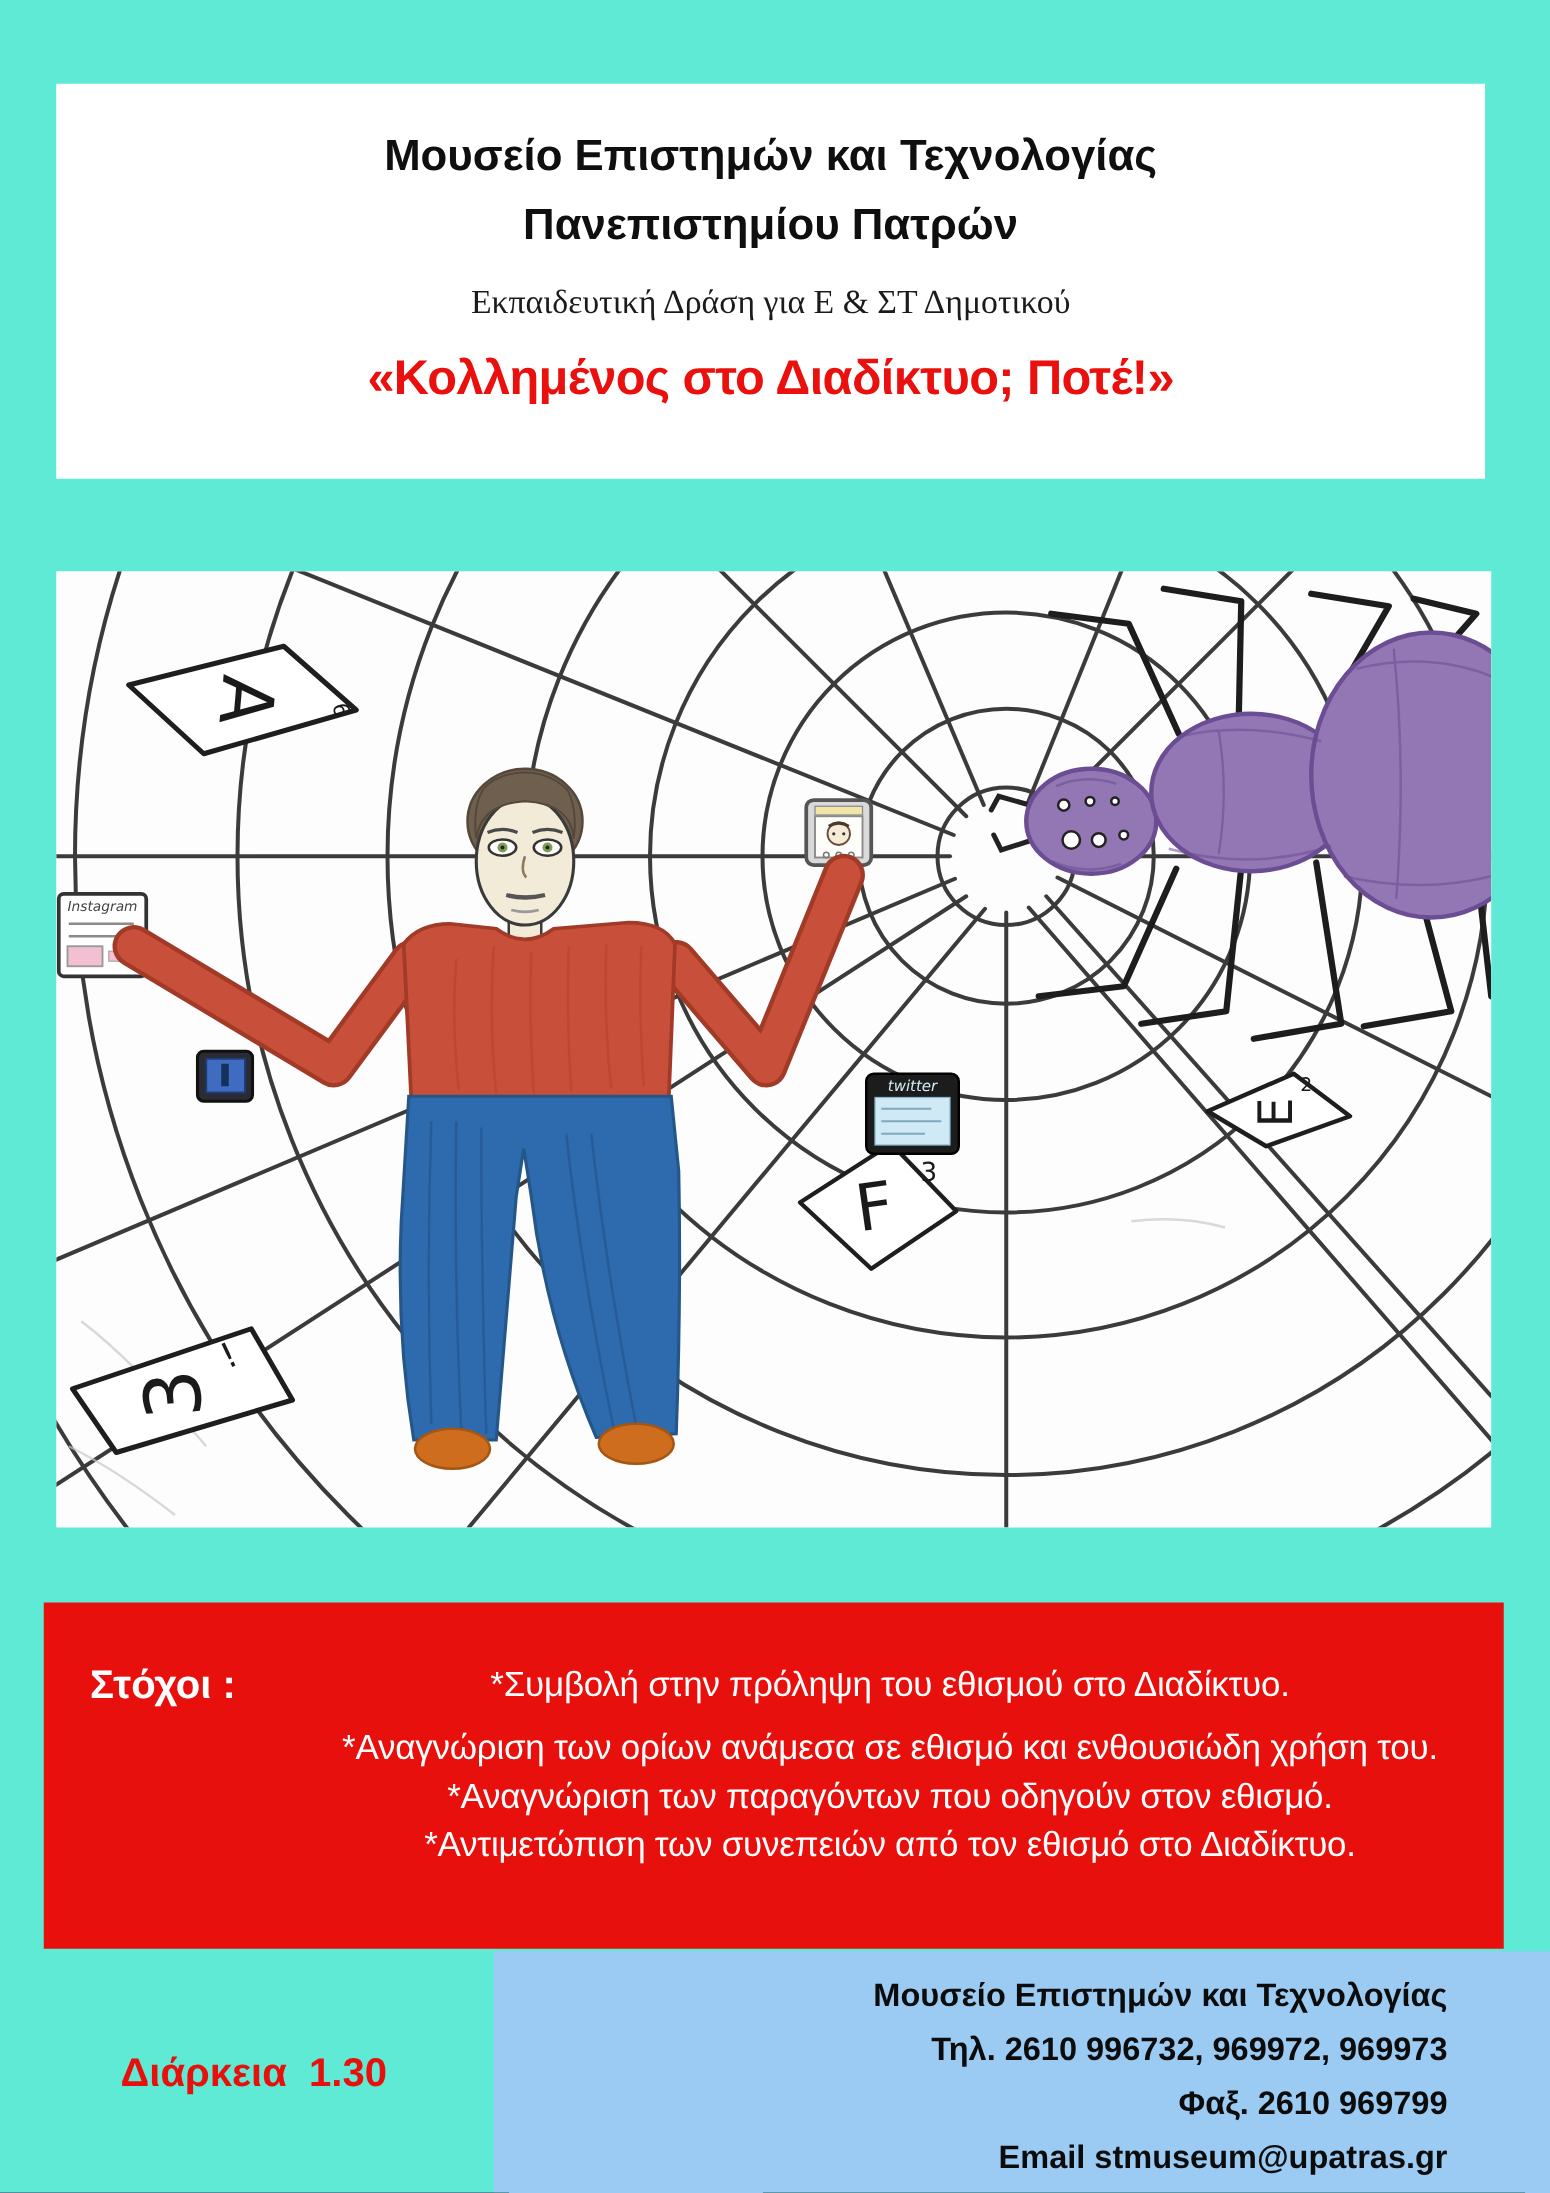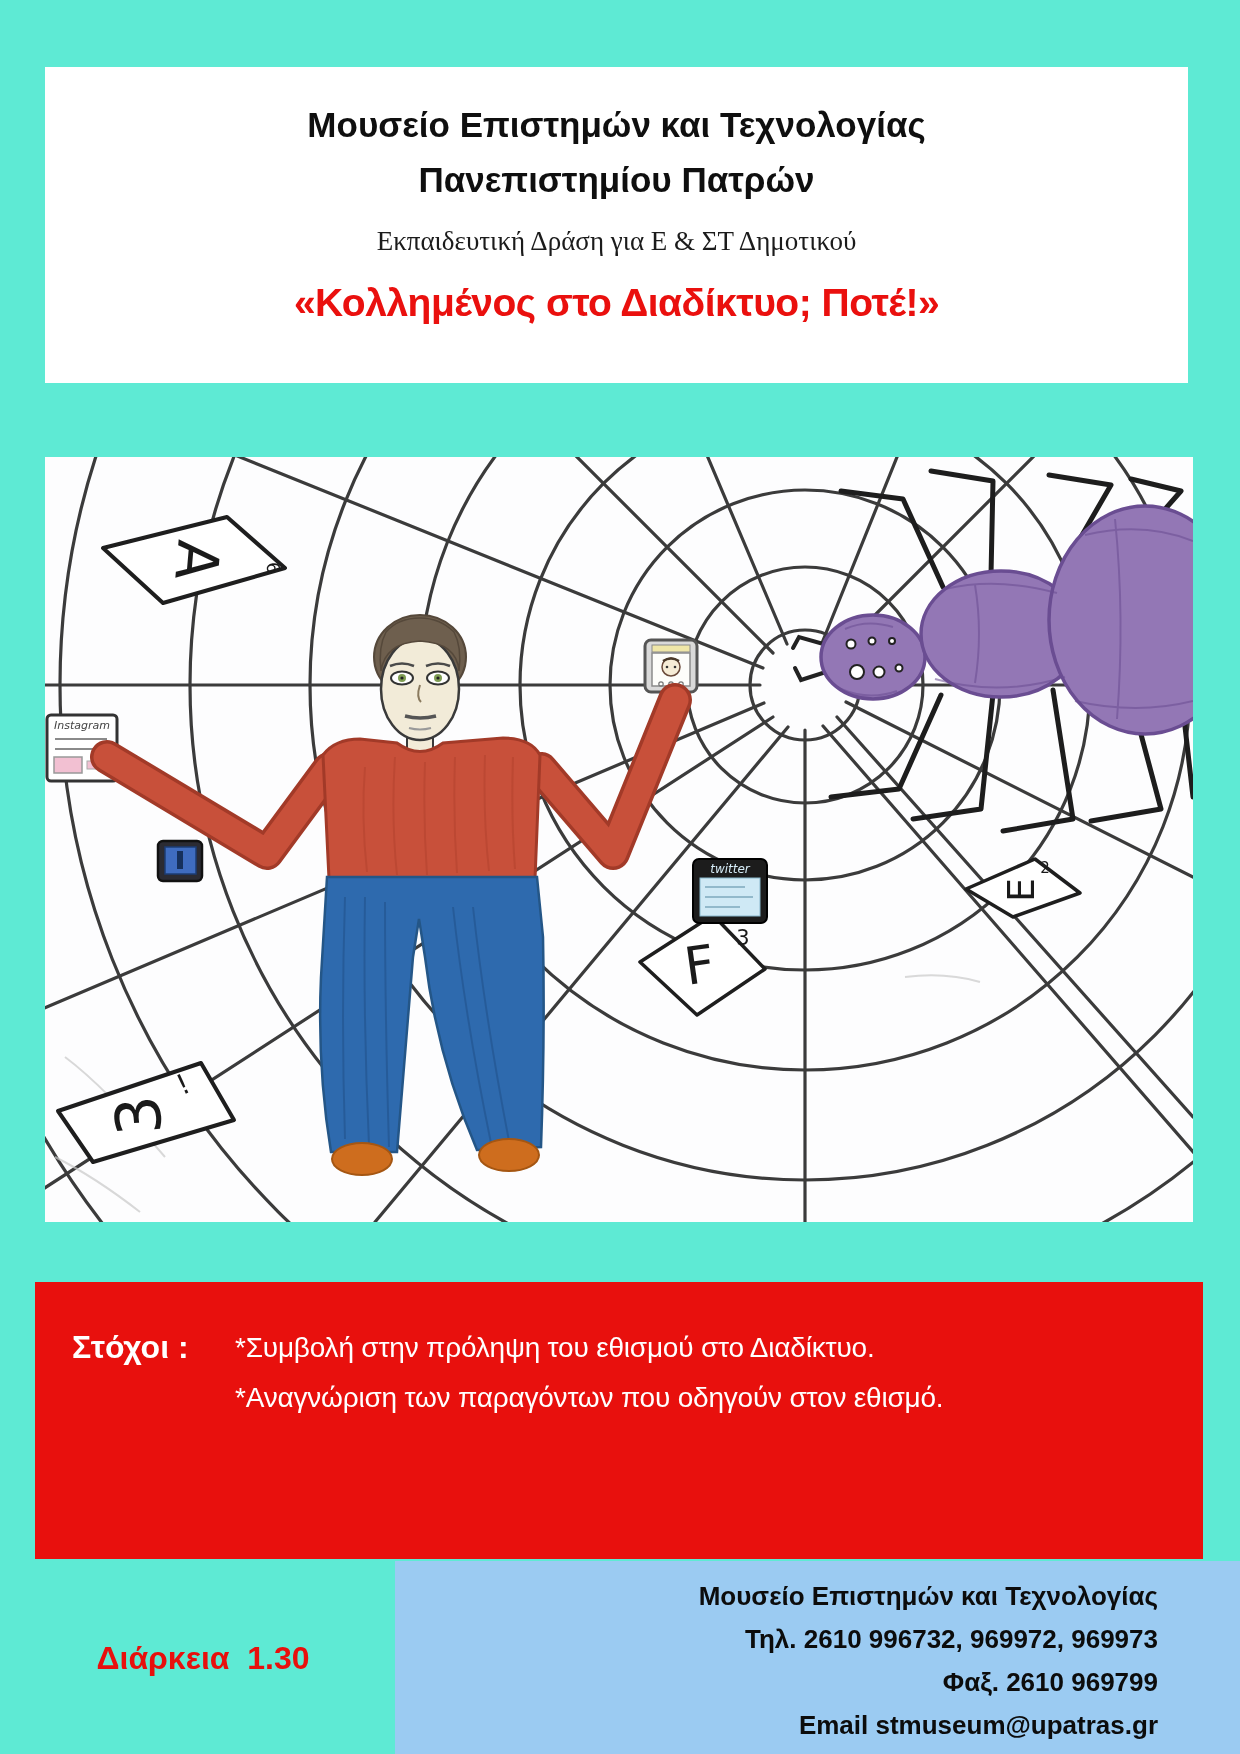--- a/index.html
+++ b/index.html
@@ -23,21 +23,21 @@
   }
   .art-box svg{display:block;}
   
   .objectives-box{
     position:absolute;left:35px;top:1282px;width:1168px;height:277px;
     background:#E8100D;box-sizing:border-box;padding:46px 14px 16px 37px;color:#ffffff;
   }
   .obj-row{display:flex;align-items:flex-start;}
   .obj-heading{flex:0 0 163px;font-size:32px;font-weight:bold;line-height:39px;white-space:pre;}
   .obj-list{flex:1;}
-  .obj-item{margin:0;font-size:28px;font-weight:400;line-height:39px;letter-spacing:-0.2px;}
+  .obj-item{margin:0;font-size:28px;font-weight:400;line-height:39px;letter-spacing:-0.2px;text-align:center;}
   .obj-item.first{margin-bottom:11px;}
   
   .duration{
     position:absolute;left:88px;top:1640px;width:230px;text-align:center;
     font-size:32px;font-weight:bold;color:#E8100D;white-space:pre;
   }
   .contact-box{
     position:absolute;left:395px;top:1561px;right:0;bottom:0;
     background:#9BCBF2;box-sizing:border-box;padding:14px 82px 0 0;
     text-align:right;color:#0c0c0c;
@@ -244,21 +244,23 @@
         </g>
       </g>
     </svg>
   </section>
 
   <section class="objectives-box">
     <div class="obj-row">
       <div class="obj-heading">Στόχοι :</div>
       <div class="obj-list">
         <p class="obj-item first">*Συμβολή στην πρόληψη του εθισμού στο Διαδίκτυο.</p>
+        <p class="obj-item">*Αναγνώριση των ορίων ανάμεσα σε εθισμό και ενθουσιώδη χρήση του.</p>
         <p class="obj-item">*Αναγνώριση των παραγόντων που οδηγούν στον εθισμό.</p>
+        <p class="obj-item">*Αντιμετώπιση των συνεπειών από τον εθισμό στο Διαδίκτυο.</p>
       </div>
     </div>
   </section>
 
   <div class="duration">Διάρκεια  1.30</div>
 
   <section class="contact-box">
     <p class="contact-line">Μουσείο Επιστημών και Τεχνολογίας</p>
     <p class="contact-line">Τηλ. 2610 996732, 969972, 969973</p>
     <p class="contact-line">Φαξ. 2610 969799</p>

